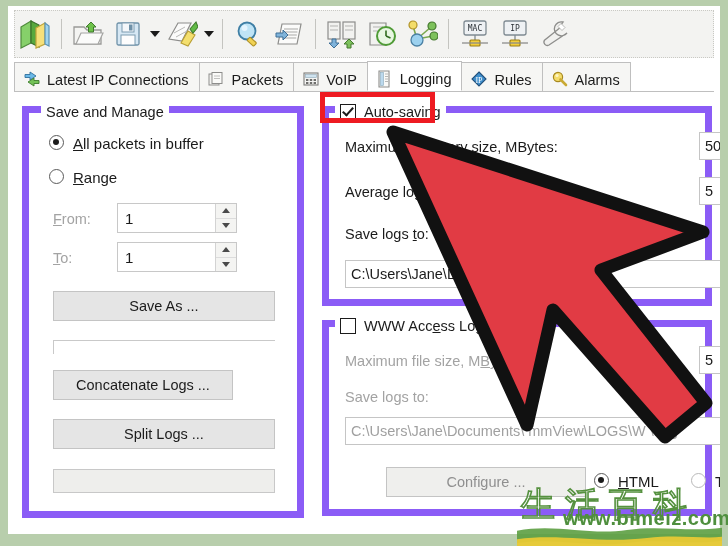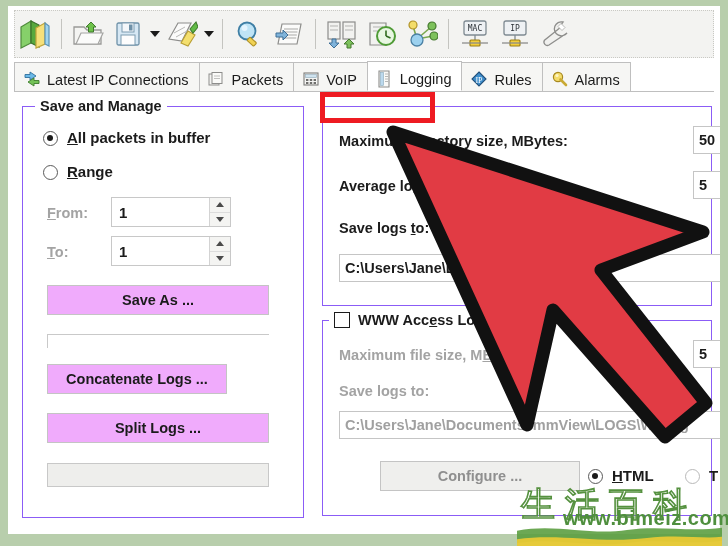--- a/index.html
+++ b/index.html
@@ -107,23 +107,22 @@
     position: absolute;
     left: 6px;
     top: 86px;
     width: 700px;
     height: 440px;
     background: #ffffff;
   }
   
   .groupbox {
     position: absolute;
-    border: 1px solid #8b5cf6;
-    box-sizing: border-box;
-    font-weight: bold;
+    border: 7px solid #8b5cf6;
+    box-sizing: border-box;
   }
   .gb-title {
     position: absolute;
     top: -9px;
     left: 12px;
     background: #ffffff;
     padding: 0 5px;
     font-size: 14.5px;
     color: #1b1b1b;
     white-space: nowrap;
@@ -143,21 +142,21 @@
   #gb-www {
     left: 308px;
     top: 228px;
     width: 390px;
     height: 196px;
   }
   
   .radio-row {
     position: absolute;
     display: flex;
-    align-items: flex-end;
+    align-items: flex-start;
     gap: 9px;
     font-size: 15px;
     color: #1b1b1b;
   }
   .radio {
     width: 15px; height: 15px;
     border: 1.6px solid #5a5a5a;
     border-radius: 50%;
     box-sizing: border-box;
     background: #fff;
@@ -237,21 +236,21 @@
     border-left: 4px solid transparent;
     border-right: 4px solid transparent;
   }
   .spin .up { border-bottom: 5px solid #4a4a4a; }
   .spin .dn { border-top: 5px solid #4a4a4a; }
   
   .btn {
     position: absolute;
     height: 30px;
     border: 1px solid #c4c4c4;
-    background: #f0abfc;
+    background: #e5e5e5;
     box-sizing: border-box;
     display: flex;
     align-items: center;
     justify-content: center;
     font-size: 14.5px;
     color: #1b1b1b;
   }
   .btn.dim { color: #8f8f8f; background: #efefed; margin-left: 37px; }
   
   .textfield {
@@ -588,20 +587,24 @@
         <div class="bar" style="left:24px; top:227px; width:222px;"></div>
 
         <div class="btn" style="left:24px; top:257px; width:180px;">Concatenate Logs ...</div>
 
         <div class="btn" style="left:24px; top:306px; width:222px;">Split Logs ...</div>
 
         <div class="bar2" style="left:24px; top:356px; width:222px;"></div>
       </div>
 
       <div class="groupbox" id="gb-auto">
+        <div class="gb-title" style="left:6px; display:flex; align-items:center; gap:8px;">
+          <span class="cb checked"></span>
+          <span>A<span class="ul">u</span>to-saving</span>
+        </div>
 
         <div class="lbl-static" style="left:16px; top:26px;">Maximum directory size, MBytes:</div>
         <div class="textfield" style="left:370px; top:19px; width:60px;">50</div>
 
         <div class="lbl-static" style="left:16px; top:71px;">Average log</div>
         <div class="textfield" style="left:370px; top:64px; width:60px;">5</div>
 
         <div class="lbl-static" style="left:16px; top:113px;">Save logs <span class="ul">t</span>o:</div>
         <div class="textfield" style="left:16px; top:147px; width:392px;">C:\Users\Jane\Do</div>
       </div>

